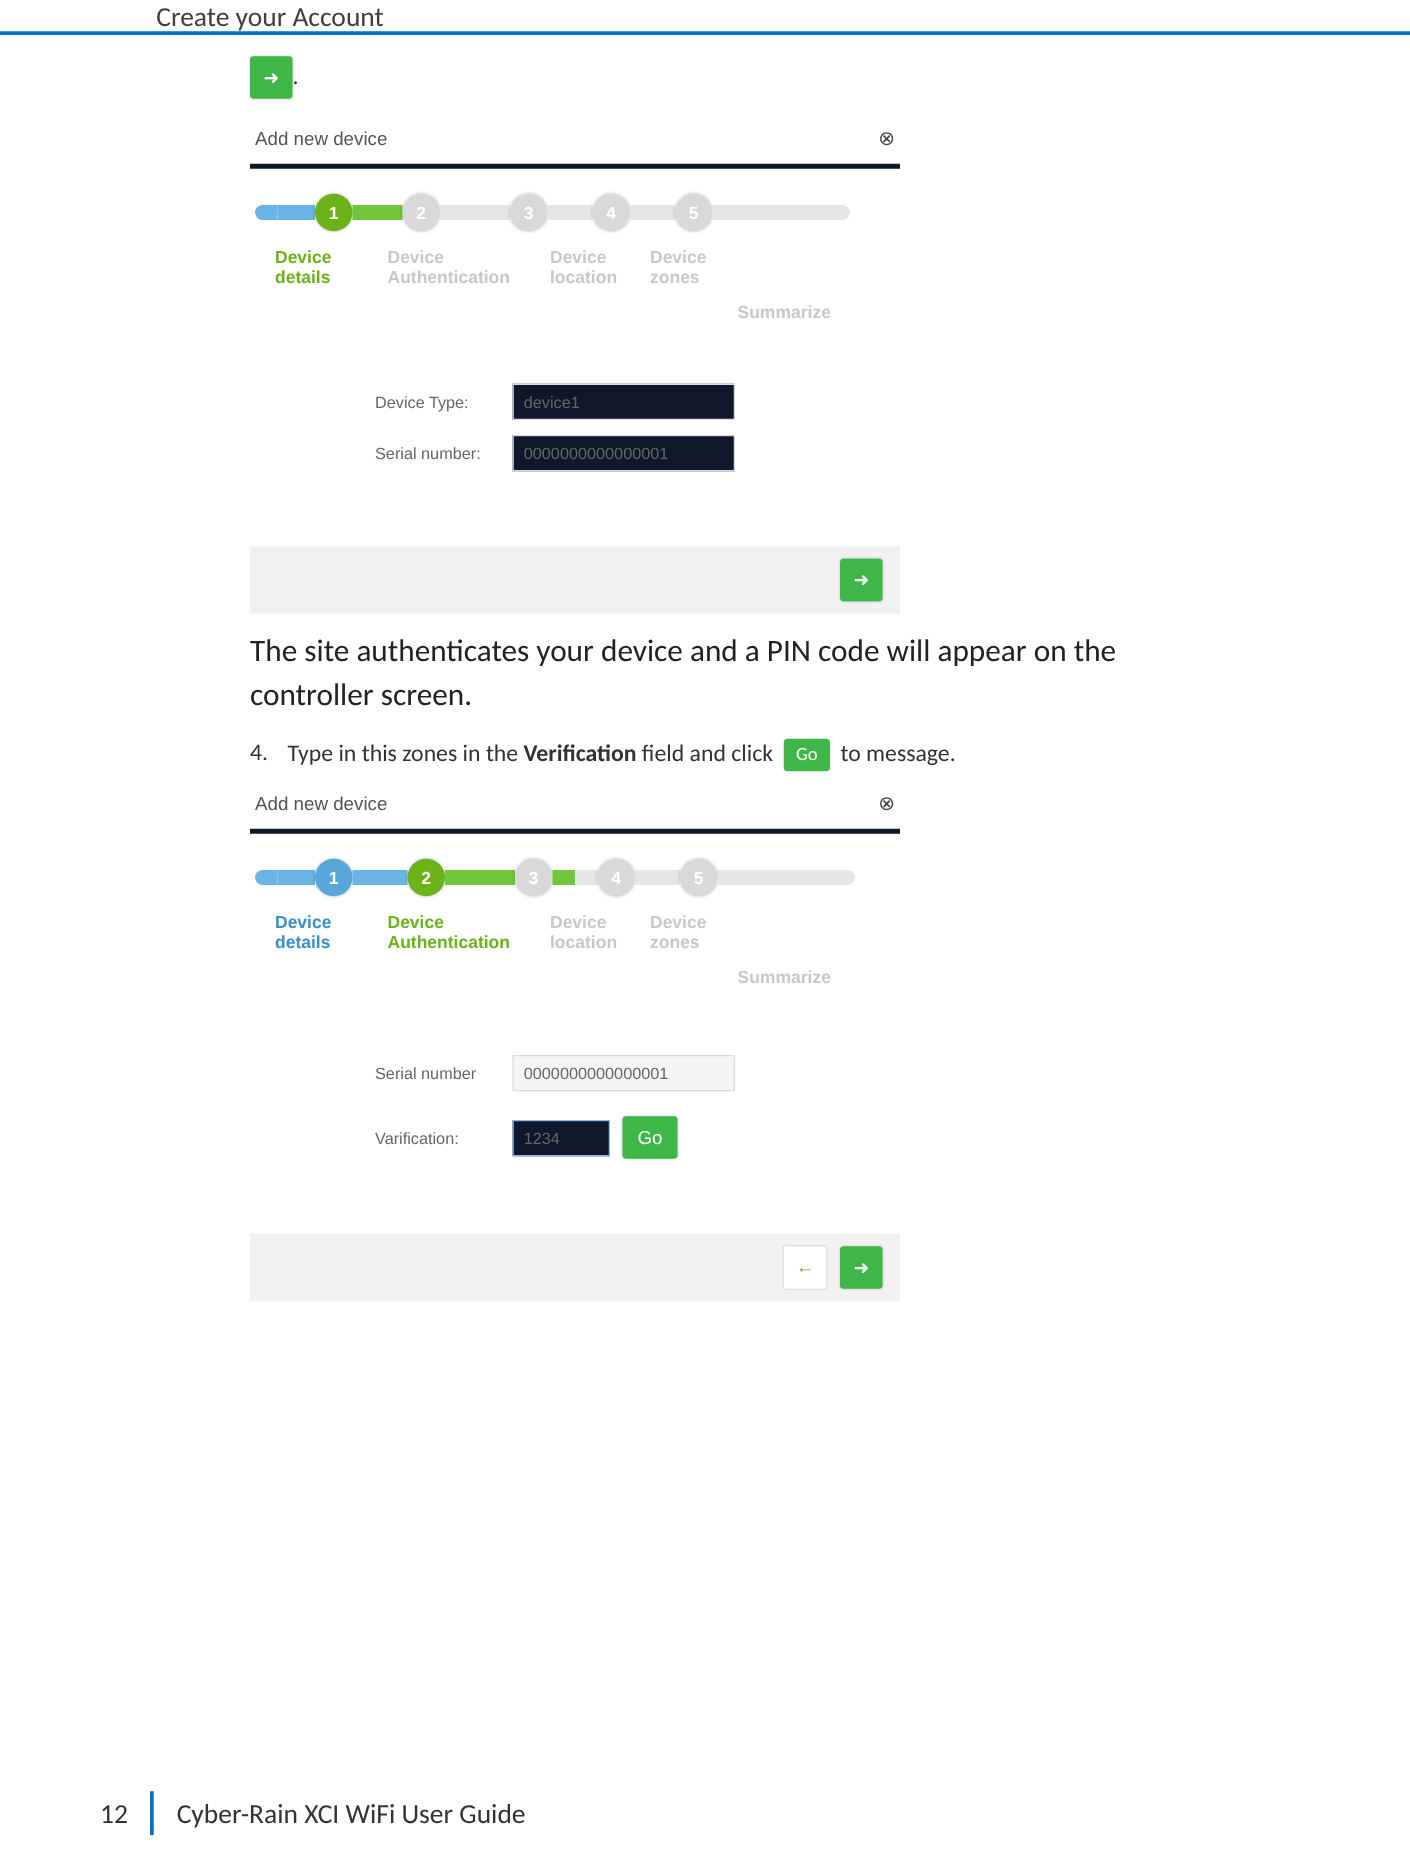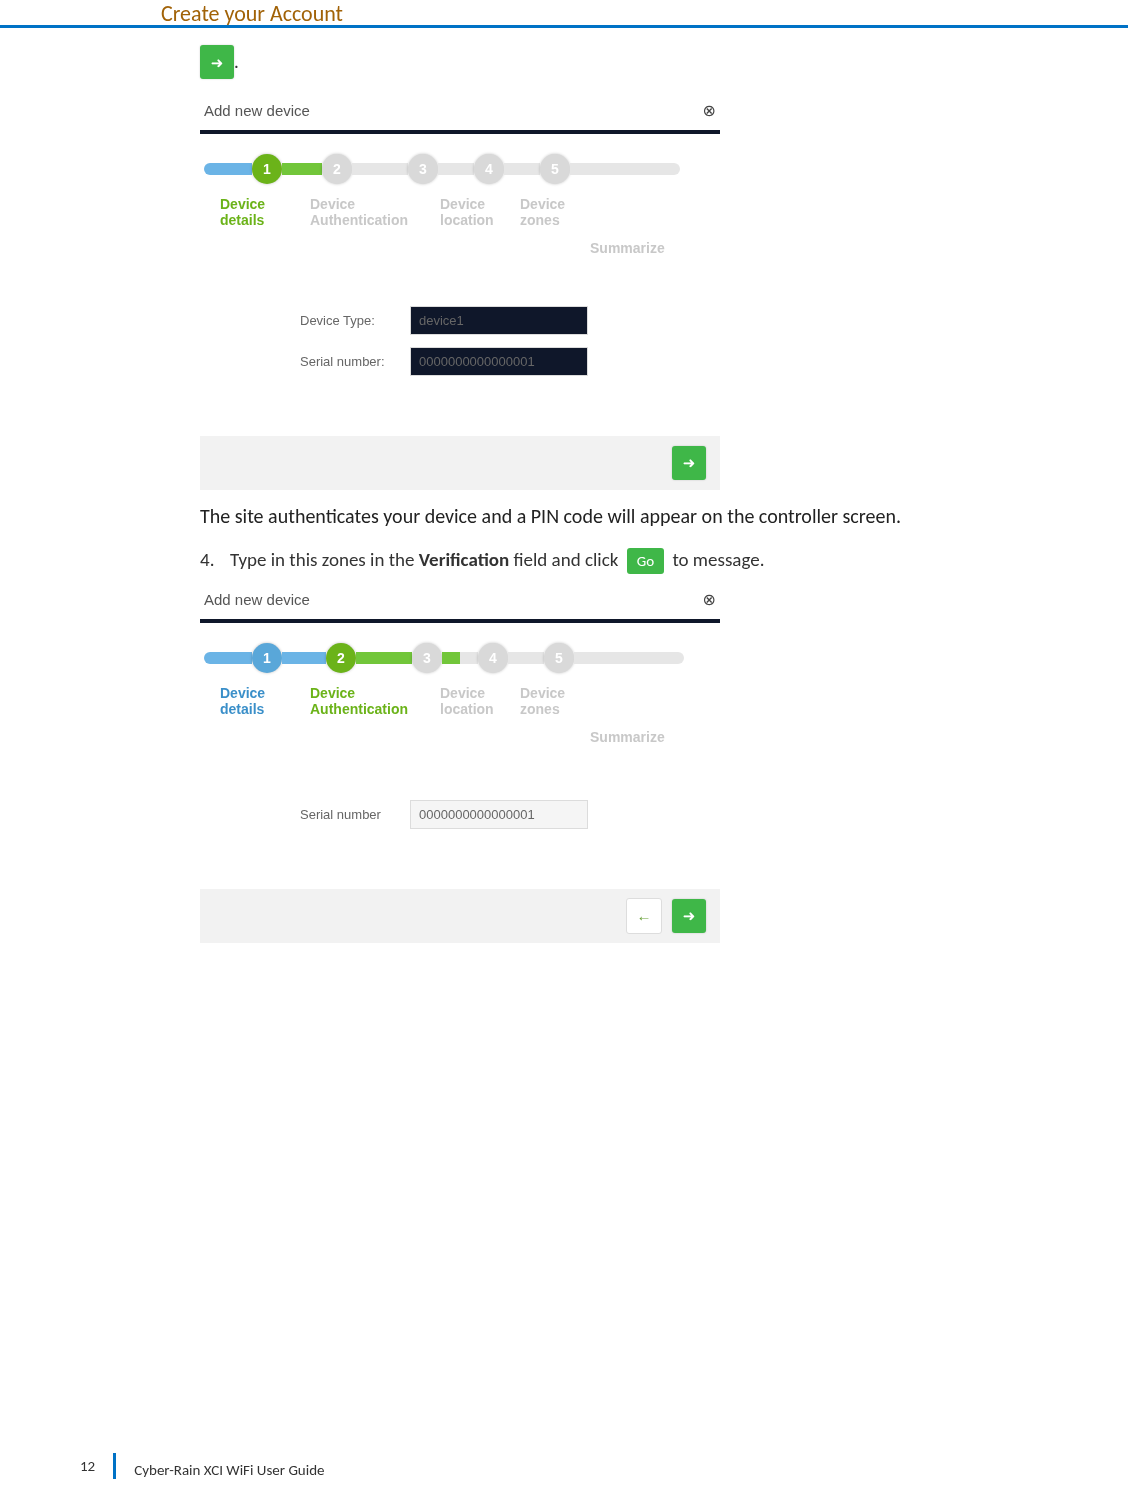--- a/index.html
+++ b/index.html
@@ -21,22 +21,21 @@
     left: 0;
     right: 0;
     top: 25px;
     border-bottom: 3px solid #0072c6;
   }
   .page-title {
     position: absolute;
     top: 0px;
     left: 125px;
     font-size: 22px;
-    color: #a16207;
-    margin-left: 36px;
+    color: #404040;
   }
   .content {
     position: absolute;
     top: 45px;
     left: 200px;
     width: 830px;
   }
   .btn-green {
     display: inline-flex;
     align-items: center;
@@ -127,37 +126,37 @@
     margin-top: 60px;
     background:#f2f2f2;
     height: 54px;
     display:flex;
     justify-content:flex-end;
     align-items:center;
     gap:10px;
     padding: 0 14px;
   }
 
-  .body-text { font-size: 20px; color:#222; margin-top: 12px; line-height:1.4;}
+  .body-text { font-size: 25px; color:#222; margin-top: 12px; line-height:1.4;}
   .step-num-list { display:flex; align-items:flex-start; margin-top: 18px;}
   .step-num { width: 30px; font-size:19px; }
   .step-text { flex:1; font-size:19px; }
   .inline-go {
     display:inline-flex; align-items:center; justify-content:center;
     background:#3fb748; color:#fff; border-radius:3px; padding:4px 10px; font-size:15px;
     vertical-align:middle; margin:0 4px;
   }
 
   .footer {
     position: absolute;
     left: 80px;
-    bottom: 15px;
+    bottom: 26px;
     display:flex;
-    align-items:flex-end;
-    font-size:15px;
+    align-items:center;
+    font-size:22px;
   }
   .footer-pagenum {
     padding: 4px 18px 4px 0;
     border-right: 3px solid #0072c6;
     color:#333;
   }
   .footer-title { padding-left: 18px; color:#333; }
 
   .arrow-right::before {
     content:"➜"; font-size:15px;
@@ -306,20 +305,26 @@
           <span>Summarize</span><br>
           <span></span>
         </div>
       </div>
 
       <div class="form-area" style="margin-top:55px;">
         <div class="form-row">
           <span class="form-label">Serial number</span>
           <span class="input" style="background:#f5f5f5; display:inline-block; width:160px;">0000000000000001</span>
         </div>
+        <div class="form-row" style="margin-top:20px;">
+          <span class="form-label">Varification:</span>
+          <input class="input short" value="1234" style="">
+          <span style="width:10px;"></span>
+          <span class="btn-green btn-go">Go</span>
+        </div>
       </div>
 
       <div class="dialog-footer">
         <span class="btn-white-sq">
             <span class="arrow-left"></span>
           </span>
         <span class="btn-green btn-sq">
             <span class="arrow-right"></span>
           </span>
       </div>

